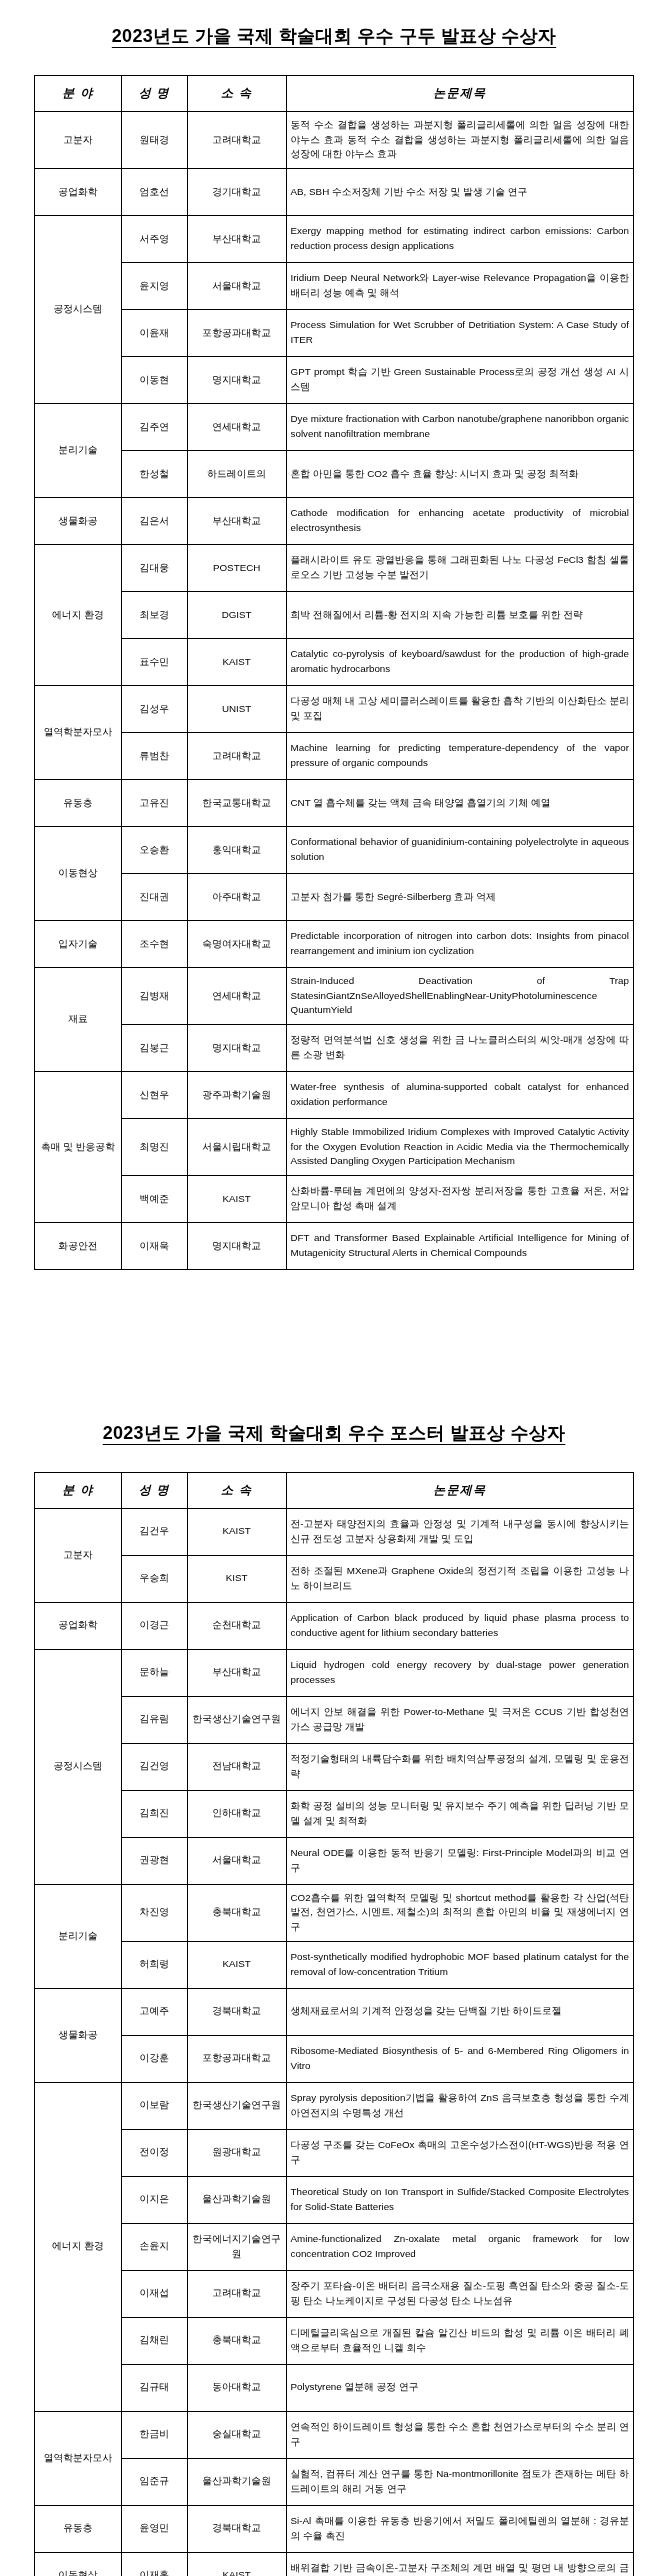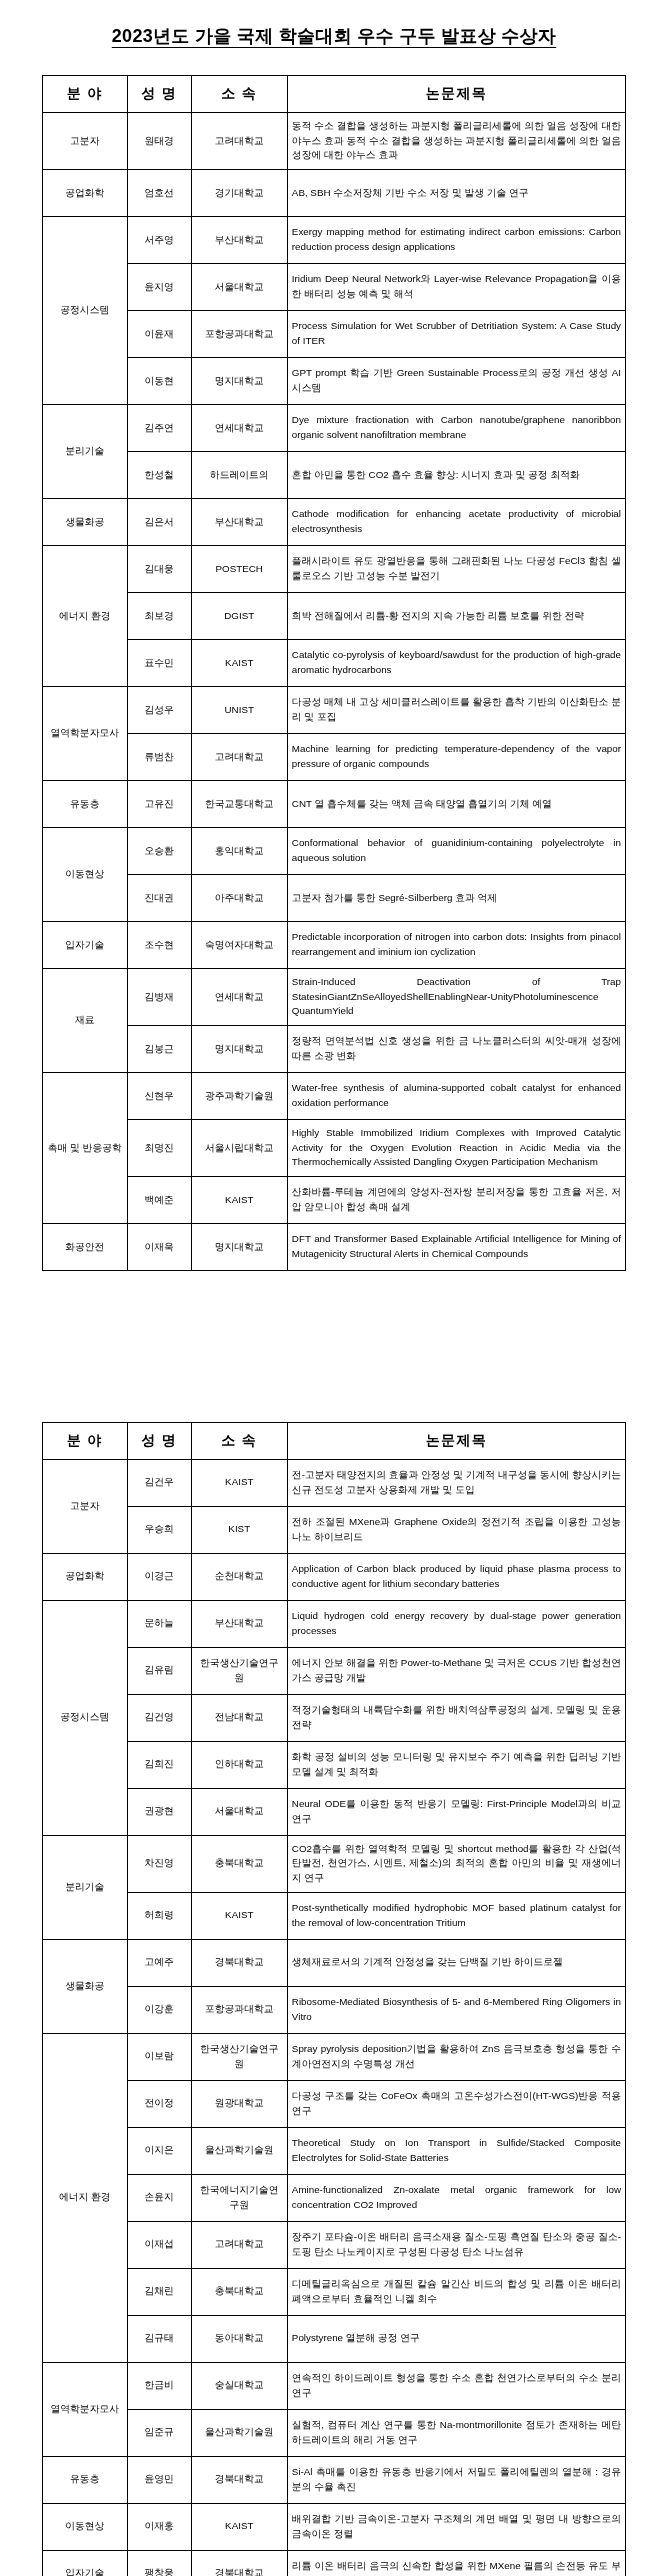--- a/index.html
+++ b/index.html
@@ -8,21 +8,21 @@
     background: #ffffff;
     color: #000000;
     font-family: "Liberation Sans", "DejaVu Sans", sans-serif;
   }
   .page {
     width: 668px;
     box-sizing: border-box;
     padding: 15px 34px 81px 34px;
     background: #ffffff;
   }
-  .award-section { margin: 8px; }
+  .award-section { margin: 0; }
   .award-section + .award-section { margin-top: 151px; }
   h1.award-title {
     font-size: 18px;
     font-weight: bold;
     text-align: center;
     margin: 9.4px 0 27px 0;
     letter-spacing: 0.3px;
     text-decoration: underline;
     text-decoration-thickness: 1.3px;
     text-underline-offset: 4.7px;
@@ -38,24 +38,25 @@
   table.award-table col.c-aff   { width: 16.5%; }
   table.award-table col.c-paper { width: 58.0%; }
   table.award-table th,
   table.award-table td {
     border: 1.1px solid #000000;
     vertical-align: middle;
     overflow-wrap: break-word;
     word-break: break-word;
   }
   table.award-table th {
-    font-size: 14px;
+    font-size: 12px;
     font-weight: bold;
     padding: 8.8px 2.7px;
     letter-spacing: 1.3px;
+    font-style: italic;
   }
   table.award-table td {
     font-size: 9.8px;
     padding: 6px 4px;
     height: 34px;
     line-height: 1.5;
   }
   td.cell-center { text-align: center; }
   td.cell-paper {
     text-align: justify;
@@ -216,20 +217,21 @@
             <td rowspan="1" class="cell-center">화공안전</td>
             <td class="cell-center">이재욱</td>
             <td class="cell-center">명지대학교</td>
             <td class="cell-paper">DFT and Transformer Based Explainable Artificial Intelligence for Mining of Mutagenicity Structural Alerts in Chemical Compounds</td>
           </tr>
         </tbody>
       </table>
   </section>
 
   <section class="award-section">
+    <h1 class="award-title">2023년도 가을 국제 학술대회 우수 포스터 발표상 수상자</h1>
     <table class="award-table">
       <colgroup>
         <col class="c-field">
           <col class="c-name">
           <col class="c-aff">
           <col class="c-paper">
       </colgroup>
     <thead>
           <tr>
             <th>분 야</th>

